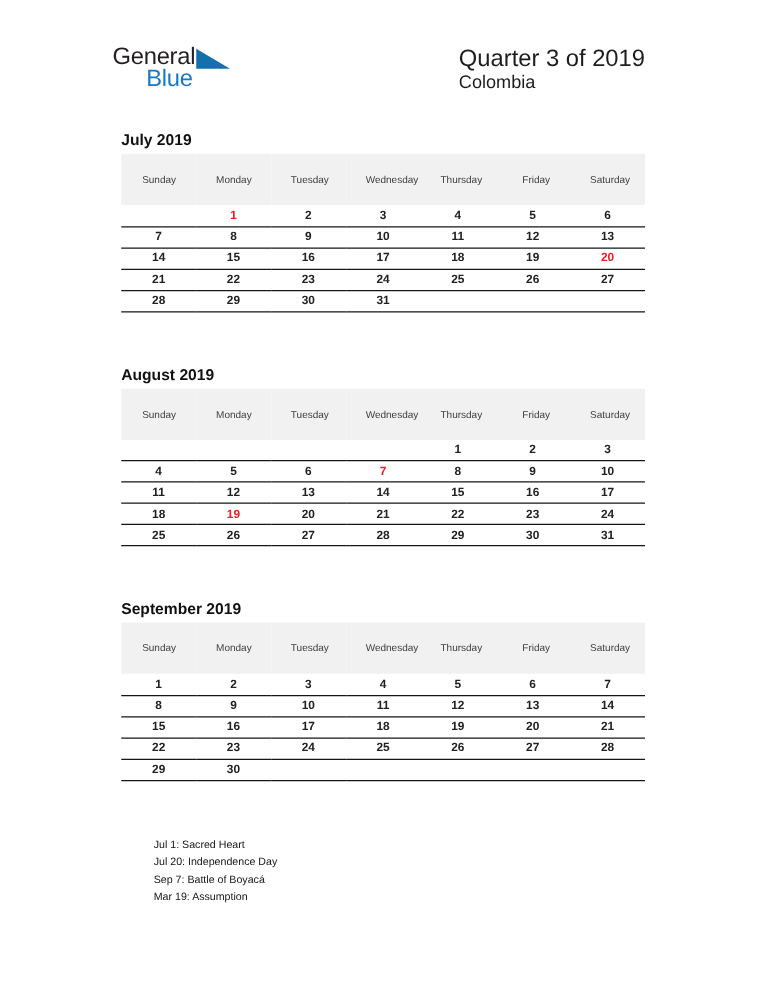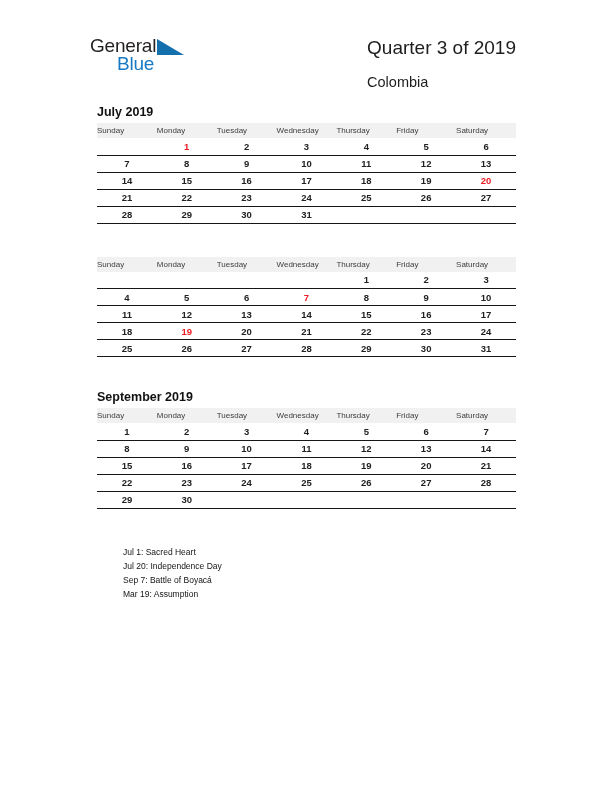--- a/index.html
+++ b/index.html
@@ -20,29 +20,29 @@
   .content{margin-left:97px;width:419px;padding-top:37px;}
 
   
   .header{display:flex;justify-content:space-between;align-items:flex-start;margin-left:-7px;margin-bottom:28px;height:40px;}
   .logo{font-size:19px;line-height:18px;color:#231f20;letter-spacing:-0.2px;}
   .logo-row1{display:flex;align-items:flex-start;}
   .triangle{width:0;height:0;border-bottom:16px solid var(--tri);border-right:27px solid transparent;margin-left:1px;margin-top:2px;}
   .logo-row2{text-align:center;color:var(--blue);padding-right:3px;}
   .title-block{color:#1d1d1d;}
   .title{font-size:19px;line-height:21px;}
-  .subtitle{font-size:14.5px;line-height:17px;margin-top:16px;}
+  .subtitle{font-size:14.5px;line-height:17px;margin-top:0;}
 
   
-  .month-section{margin-bottom:33px;}
+  .month-section{margin-bottom:43px;}
   .month-title{font-size:12.5px;line-height:14px;font-weight:bold;color:#111;margin-bottom:4px;}
   table.cal{width:100%;border-collapse:collapse;table-layout:fixed;}
   table.cal thead th{
     background:var(--wbg);font-weight:normal;font-size:8px;color:#3d3d3d;
-    height:15px;text-align:left;padding:0;
+    height:15px;text-align:right;padding:16px;
   }
   table.cal tbody td{
     font-size:9.5px;font-weight:600;color:#212121;height:17px;
     text-align:center;vertical-align:middle;padding:0;
     border-bottom:1px solid var(--line);
   }
   table.cal tbody td.red{color:var(--red);font-weight:700;}
 
   
   .holidays{margin-top:36px;font-size:8.5px;line-height:14px;color:#141414;margin-left:26px;}
@@ -126,20 +126,21 @@
                 <td>30</td>
                 <td>31</td>
                 <td></td>
                 <td></td>
                 <td></td>
               </tr>
             </tbody>
           </table>
         </div>
         <div class="month-section">
+          <div class="month-title">August 2019</div>
           <table class="cal">
             <thead>
               <tr>
                 <th>Sunday</th>
                 <th>Monday</th>
                 <th>Tuesday</th>
                 <th>Wednesday</th>
                 <th>Thursday</th>
                 <th>Friday</th>
                 <th>Saturday</th>

